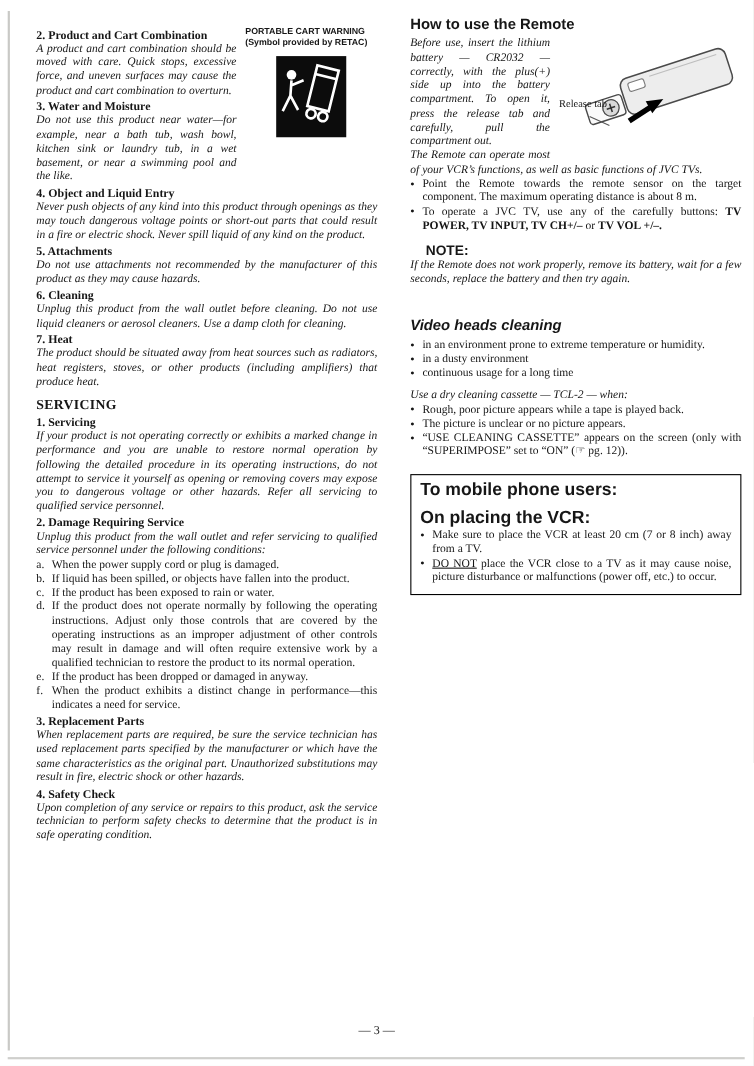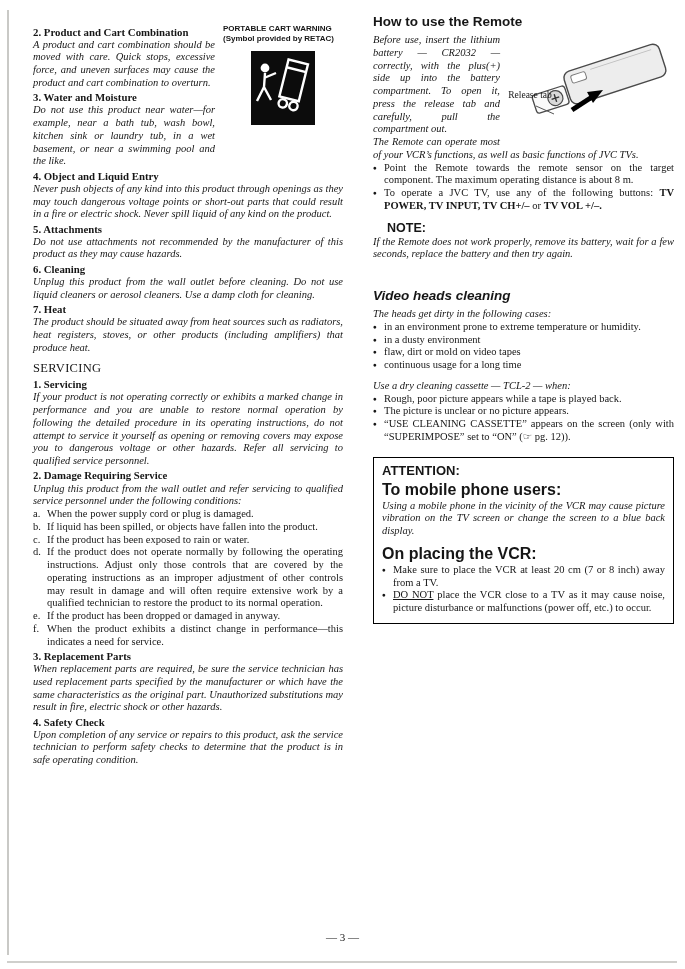--- a/index.html
+++ b/index.html
@@ -11,21 +11,21 @@
   .col-left{position:absolute;left:33px;top:24px;width:310px;}
   .col-right{position:absolute;left:373px;top:14px;width:301px;}
 
   .item-title{font-size:10.8px;font-weight:700;margin:1.5px 0 0;line-height:1.22;}
   .body{font-size:10.5px;line-height:1.215;margin:0;text-align:justify;font-style:italic;}
 
   .cart-float{float:right;width:120px;margin:0 0 28px 8px;text-align:left;}
   .cart-label{font-family:"Liberation Sans","DejaVu Sans",sans-serif;font-weight:700;font-size:8px;line-height:1.3;}
   .cart-icon{width:64px;height:74px;margin:6px auto 0;}
 
-  .servicing-head{font-size:12.5px;font-weight:400;margin:7px 0 2px;letter-spacing:.3px;}
+  .servicing-head{font-size:12.5px;font-weight:700;margin:7px 0 2px;letter-spacing:.3px;}
 
   .cond-row{display:flex;font-size:10.5px;line-height:1.215;}
   .cond-label{flex:none;width:14px;}
   .cond-text{flex:1;text-align:justify;}
 
   .fancy-head{font-family:"Liberation Sans","DejaVu Sans",sans-serif;font-size:13.5px;font-weight:700;margin:0 0 5px;}
   .head-gap{margin-top:27px;font-style:italic;}
 
   .bullet{position:relative;padding-left:11px;font-size:10.5px;line-height:1.215;text-align:justify;}
   .bullet::before{content:"●";position:absolute;left:0;top:2px;font-size:6.5px;}
@@ -158,58 +158,52 @@
       </div>
       <p class="body">Before use, insert the lithium battery — CR2032 — correctly, with the plus(+) side up into the battery compartment. To open it, press the release tab and carefully, pull the compartment out.</p>
     </div>
 
     <p class="body">The Remote can operate most of your VCR’s functions, as well as basic functions of JVC TVs.</p>
 
     <div class="bullet">
       <span>Point the Remote towards the remote sensor on the target component. The maximum operating distance is about 8 m.</span>
     </div>
     <div class="bullet">
-      <span>To operate a JVC TV, use any of the following buttons: </span><b>TV POWER, TV INPUT, TV CH+/–</b><span> or </span><b>TV VOL +/–.</b>
+      <span>To operate a JVC TV, use any of the carefully buttons: </span><b>TV POWER, TV INPUT, TV CH+/–</b><span> or </span><b>TV VOL +/–.</b>
     </div>
 
     <h3 class="note-head">NOTE:</h3>
     <p class="note-body">If the Remote does not work properly, remove its battery, wait for a few seconds, replace the battery and then try again.</p>
 
     <h2 class="fancy-head head-gap">Video heads cleaning</h2>
-    <p class="body">The heads get dirty in the following cases:</p>
 
     <div class="bullet">
       <span>in an environment prone to extreme temperature or humidity.</span>
     </div>
     <div class="bullet">
       <span>in a dusty environment</span>
     </div>
     <div class="bullet">
-      <span>flaw, dirt or mold on video tapes</span>
-    </div>
-    <div class="bullet">
       <span>continuous usage for a long time</span>
     </div>
 
     <p class="body para-gap">Use a dry cleaning cassette — TCL-2 — when:</p>
 
     <div class="bullet">
       <span>Rough, poor picture appears while a tape is played back.</span>
     </div>
     <div class="bullet">
       <span>The picture is unclear or no picture appears.</span>
     </div>
     <div class="bullet">
       <span>“USE CLEANING CASSETTE” appears on the screen (only with “SUPERIMPOSE” set to “ON” (☞ pg. 12)).</span>
     </div>
 
     <div class="attention-box">
-      <h3 class="attention-head">ATTENTION:</h3>
       <h4 class="att-sub">To mobile phone users:</h4>
-      <p class="body">Using a mobile phone in the vicinity of the VCR may cause picture vibration on the TV screen or change the screen to a blue back display.</p>
       <h4 class="att-sub gap">On placing the VCR:</h4>
       <div class="bullet">
         <span>Make sure to place the VCR at least 20 cm (7 or 8 inch) away from a TV.</span>
       </div>
       <div class="bullet">
         <span class="u">DO NOT</span><span> place the VCR close to a TV as it may cause noise, picture disturbance or malfunctions (power off, etc.) to occur.</span>
       </div>
     </div>
   </div>
 

